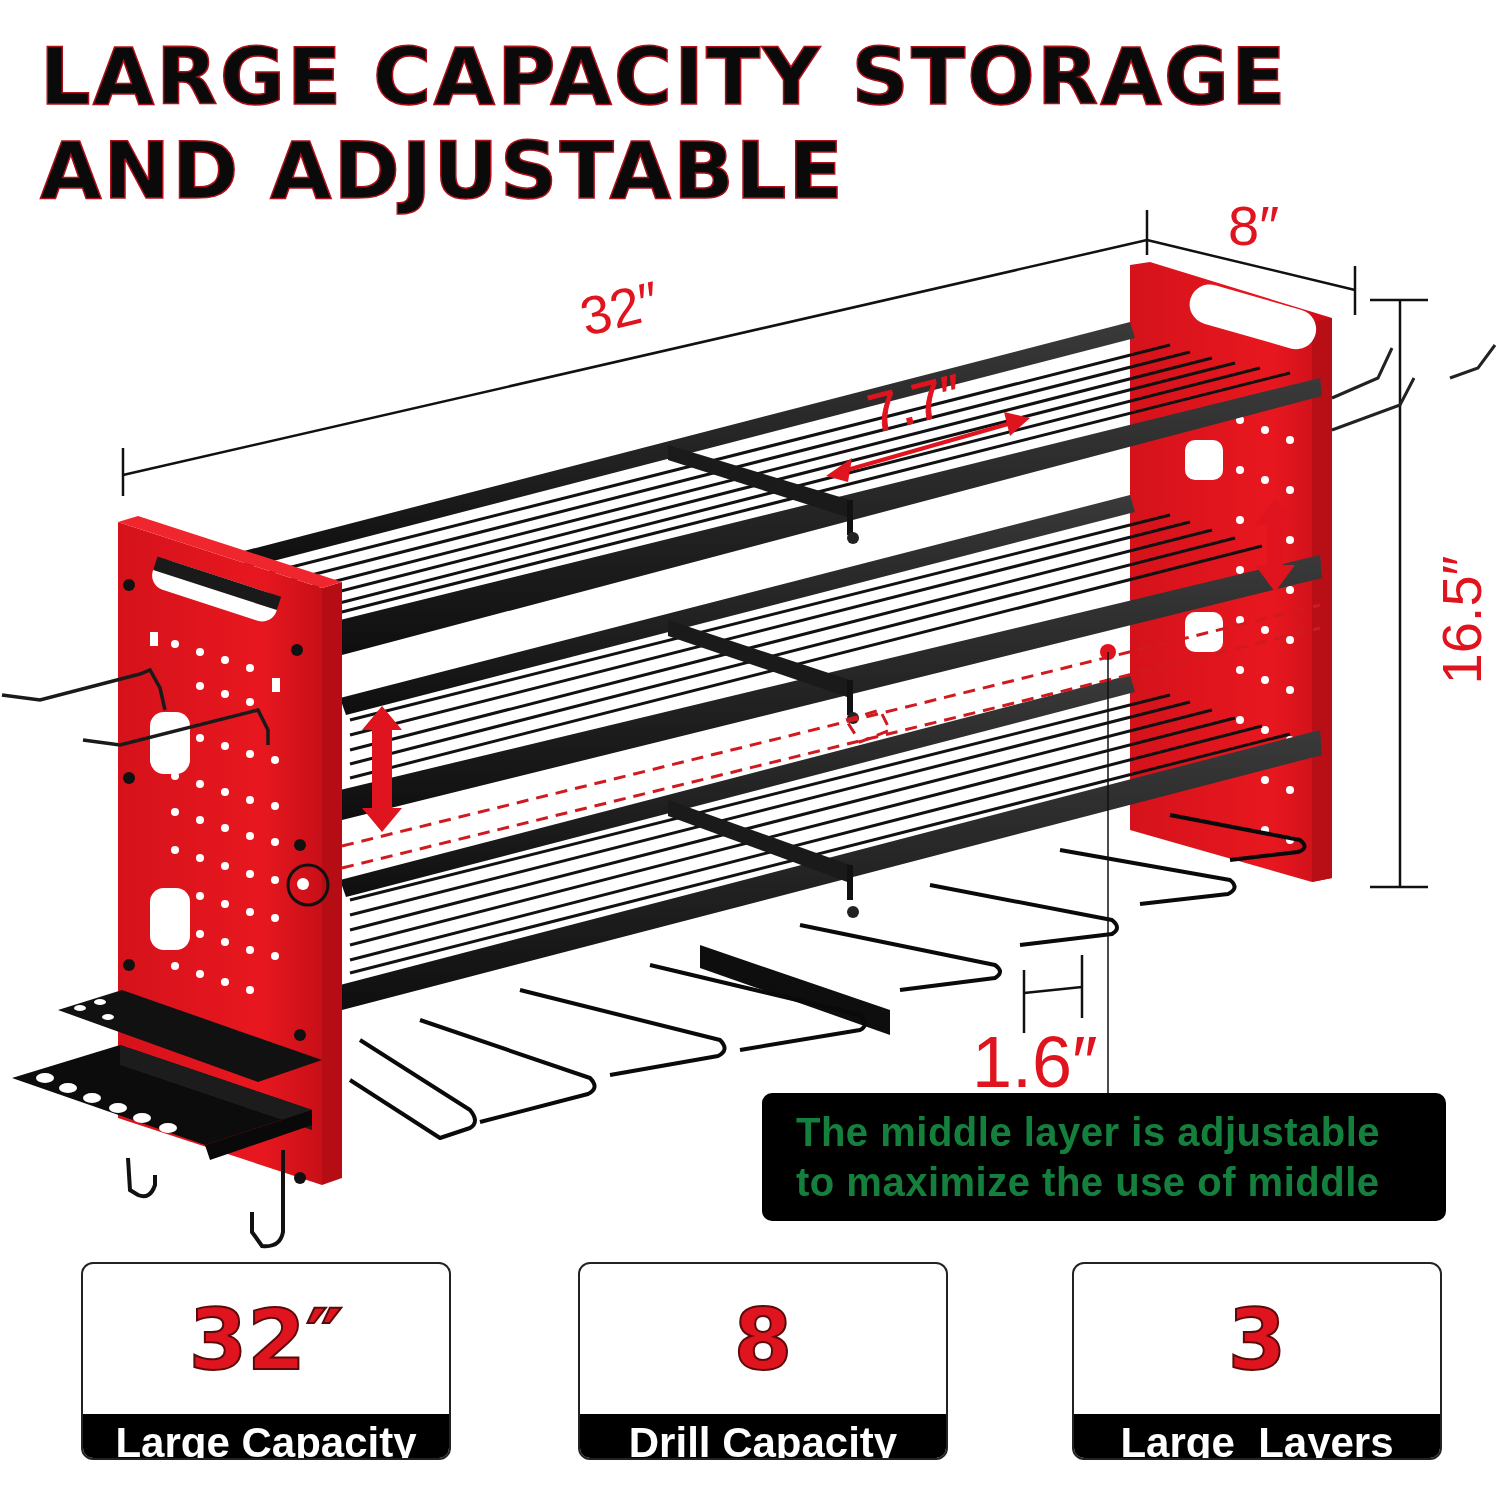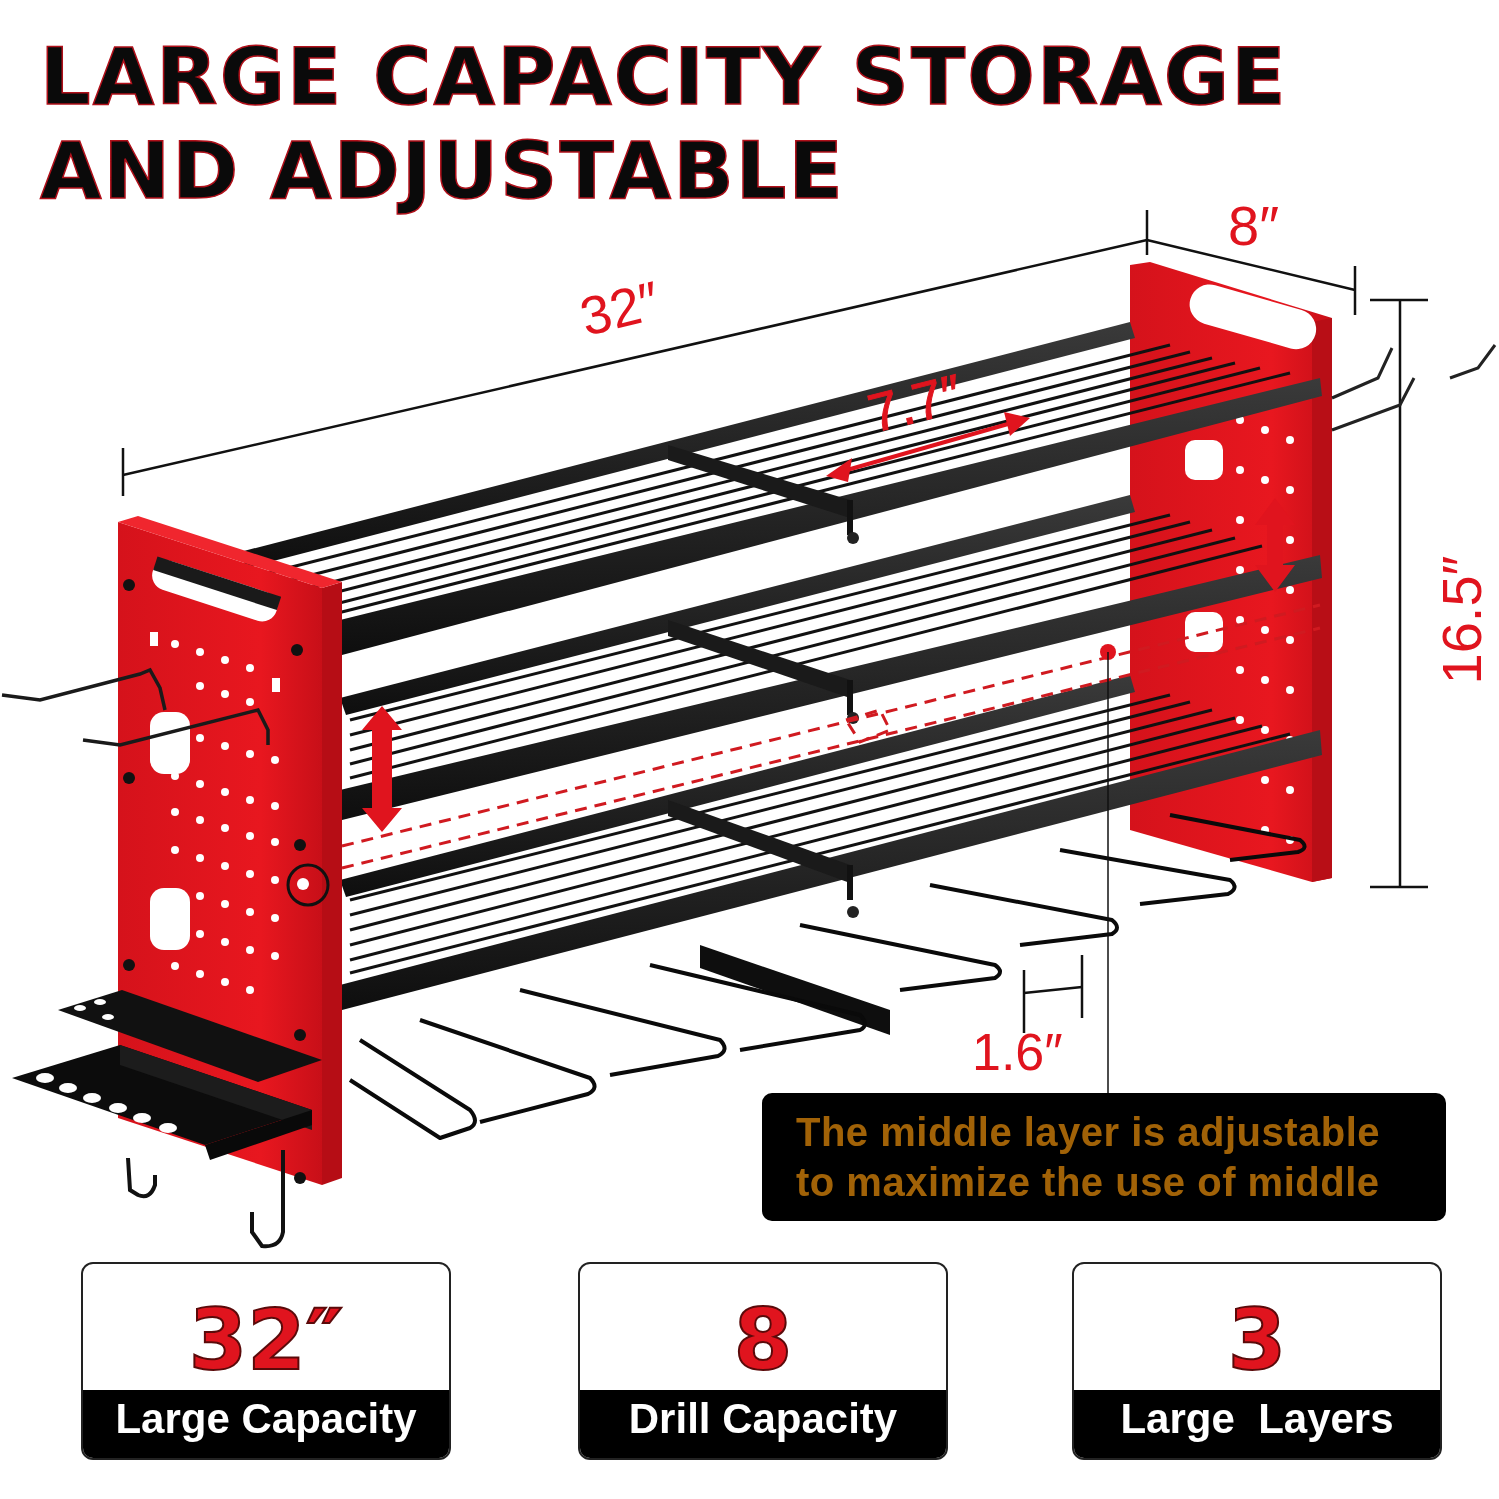--- a/index.html
+++ b/index.html
@@ -14,41 +14,41 @@
   .title span { display: block; }
   svg.scene { position: absolute; left: 0; top: 0; }
   .dim {
     position: absolute; color: #e0141e; font-family: "Liberation Sans", sans-serif;
     font-size: 54px; line-height: 1; white-space: nowrap;
   }
   .dim-32 { left: 588px; top: 290px; transform: rotate(-14deg); transform-origin: left bottom; }
   .dim-8  { left: 1228px; top: 198px; font-size: 56px; }
   .dim-165 { left: 1398px; top: 592px; transform: rotate(-90deg); transform-origin: center; font-size: 56px; }
   .dim-77 { left: 868px; top: 376px; font-size: 54px; transform: rotate(-14deg); -webkit-text-stroke: 1px #e0141e; }
-  .dim-16 { left: 972px; top: 1026px; font-size: 52px; }
+  .dim-16 { left: 972px; top: 1026px; font-size: 72px; }
   .callout {
     position: absolute; left: 762px; top: 1093px; width: 684px; height: 128px;
-    background: #000; border-radius: 10px; color: #a16207;
+    background: #000; border-radius: 10px; color: #15803d;
     font-family: "Liberation Sans", sans-serif; font-weight: bold;
     font-size: 40px; line-height: 50px; box-sizing: border-box;
     padding: 14px 0 0 34px; letter-spacing: 0.5px;
   }
   .callout span { display: block; }
   .card {
     position: absolute; top: 1262px; width: 370px; height: 198px;
     border: 2px solid #222; border-radius: 12px; background: #fff;
     box-sizing: border-box; overflow: hidden;
   }
   .card .num {
     position: absolute; left: 0; right: 0; top: 28px; text-align: center;
     font-family: "DejaVu Sans", sans-serif; font-weight: 900; font-size: 84px; line-height: 96px;
     color: #e0141e; -webkit-text-stroke: 2px #5a0a0a;
   }
   .card .label {
-    position: absolute; left: 0; right: 0; bottom: 0; height: 68px;
+    position: absolute; left: 0; right: 0; bottom: 0; height: 44px;
     background: #000; color: #fff; text-align: center;
     font-family: "Liberation Sans", sans-serif; font-weight: bold; font-size: 42px; line-height: 58px;
     white-space: pre;
   }
 </style>
 </head>
 <body>
 
 <h1 class="title">
   <span>LARGE CAPACITY STORAGE</span>

